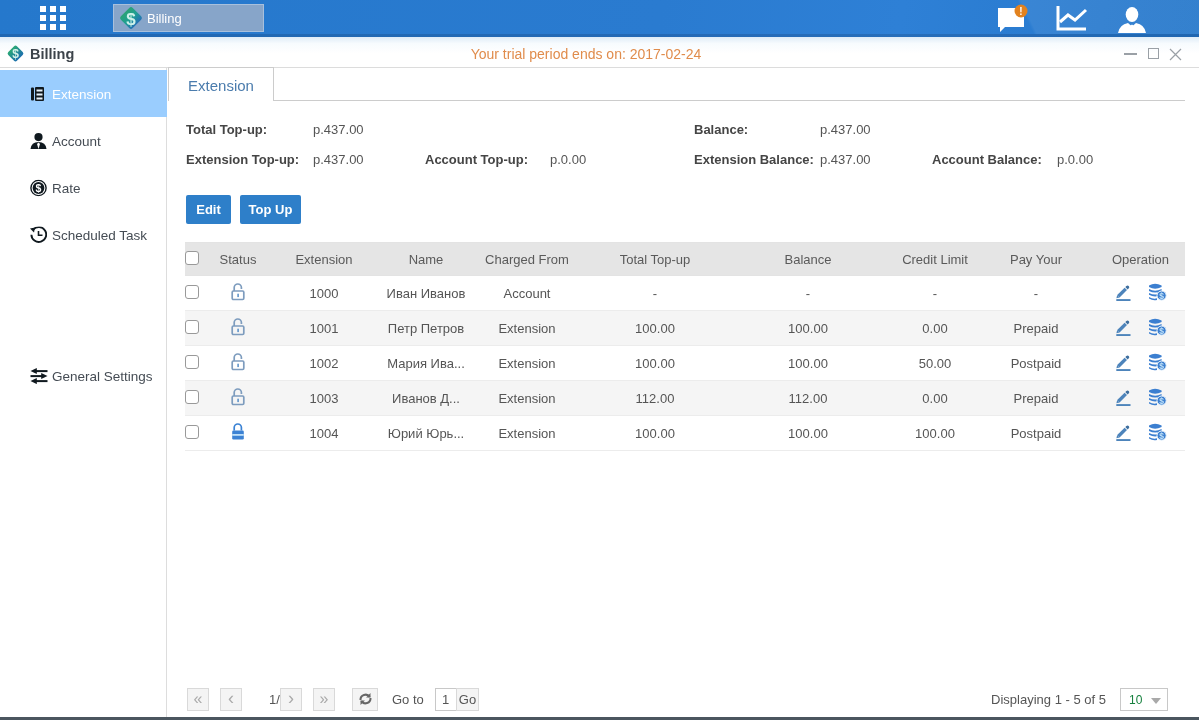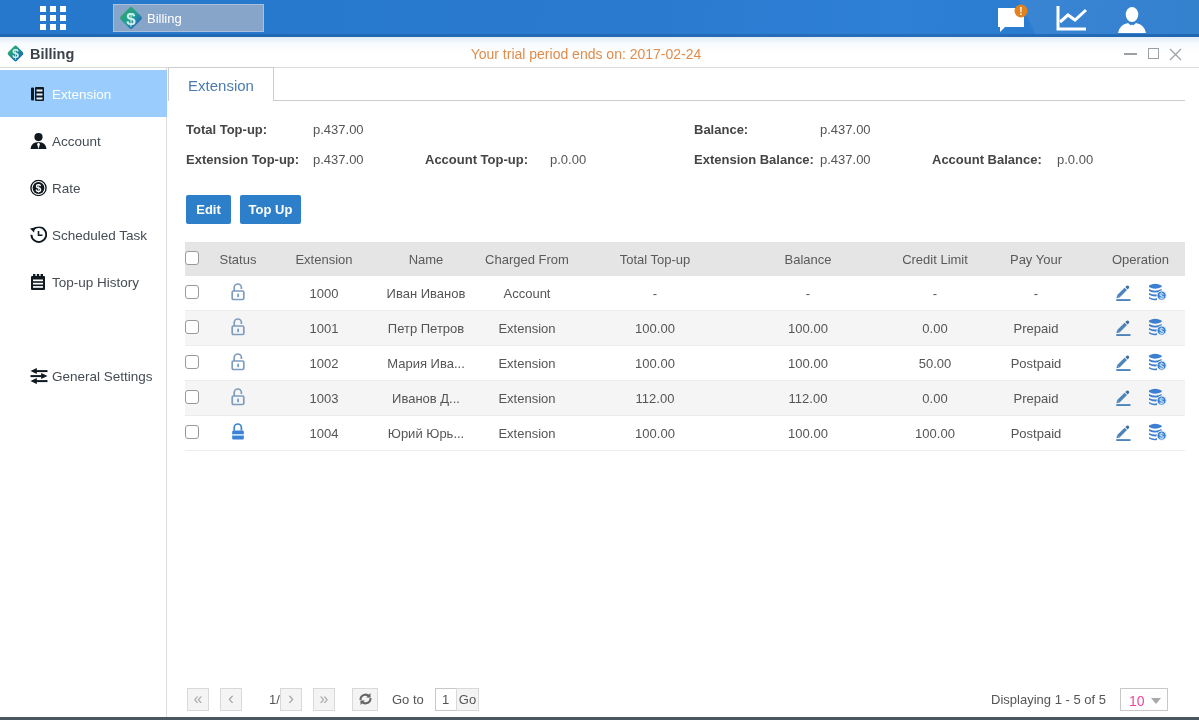--- a/index.html
+++ b/index.html
@@ -55,21 +55,21 @@
 
 
 .pbtn { position:absolute; top:688px; width:22px; height:23px; background:#f4f4f4; border:1px solid #d9d9d9;
   color:#aaa; font-size:16px; text-align:center; line-height:20px; }
 .ptxt { position:absolute; font-size:13px; color:#555; }
 #goinput { position:absolute; left:435px; top:688px; width:29px; height:23px; border:1px solid #c8c8c8; background:#fff;
   font-size:13px; color:#555; padding-left:6px; line-height:21px; }
 #gobtn { position:absolute; left:456px; top:688px; width:23px; height:23px; background:#f4f4f4; border:1px solid #d9d9d9;
   font-size:13px; color:#555; text-align:center; line-height:21px; }
 #dd { position:absolute; left:1120px; top:688px; width:48px; height:23px; border:1px solid #c8c8c8; background:#fff; }
-#dd span { position:absolute; left:8px; top:4px; font-size:14px; color:#ec4899; }
+#dd span { position:absolute; left:8px; top:4px; font-size:12px; color:#15803d; }
 #dd .tri { position:absolute; right:6px; top:9px; width:0; height:0; border-left:5px solid transparent;
   border-right:5px solid transparent; border-top:6px solid #a9a9a9; }
 
 #bottombar { position:absolute; left:0; top:717px; width:1199px; height:3px; background:#4b565f; }
 </style>
 </head>
 <body>
 <div id="app">
 
   <div id="topbar">
@@ -164,32 +164,20 @@
       </svg>
       <span class="lbl">Rate</span>
     </div>
     <div class="mitem" style="top:143px">
       <svg width="17" height="17" viewBox="0 0 17 17">
         <path d="M3.2 3.2 a7.4 7.4 0 1 1 -1.8 5.0" fill="none" stroke="#10191f" stroke-width="1.9"></path>
         <path d="M0 2 l5 -1 l-1 5 z" fill="#10191f"></path>
         <path d="M8.5 4.5 v4.3 h4" fill="none" stroke="#10191f" stroke-width="1.6"></path>
       </svg>
       <span class="lbl">Scheduled Task</span>
-    </div>
-    <div class="mitem" style="top:190px">
-      <svg width="16" height="17" viewBox="0 0 16 17">
-        <rect x="1" y="2.5" width="14" height="14" rx="1" fill="#10191f"></rect>
-        <rect x="3" y="0.5" width="2.4" height="3.6" fill="#10191f"></rect>
-        <rect x="6.8" y="0.5" width="2.4" height="3.6" fill="#10191f"></rect>
-        <rect x="10.6" y="0.5" width="2.4" height="3.6" fill="#10191f"></rect>
-        <rect x="3" y="6" width="10" height="1.7" fill="#fff"></rect>
-        <rect x="3" y="9.3" width="10" height="1.7" fill="#fff"></rect>
-        <rect x="3" y="12.6" width="10" height="1.7" fill="#fff"></rect>
-      </svg>
-      <span class="lbl">Top-up History</span>
     </div>
     <div class="mitem" style="top:284px">
       <svg width="18" height="16" viewBox="0 0 18 16">
         <rect x="4.5" y="2.1" width="13" height="2" fill="#10191f"></rect>
         <polygon points="0.5,3.1 6.8,0.1 6.8,6.1" fill="#10191f"></polygon>
         <rect x="0.5" y="7.1" width="13" height="2" fill="#10191f"></rect>
         <polygon points="17.5,8.1 11.2,5.1 11.2,11.1" fill="#10191f"></polygon>
         <rect x="4.5" y="12.1" width="13" height="2" fill="#10191f"></rect>
         <polygon points="0.5,13.1 6.8,10.1 6.8,16.1" fill="#10191f"></polygon>
       </svg>

